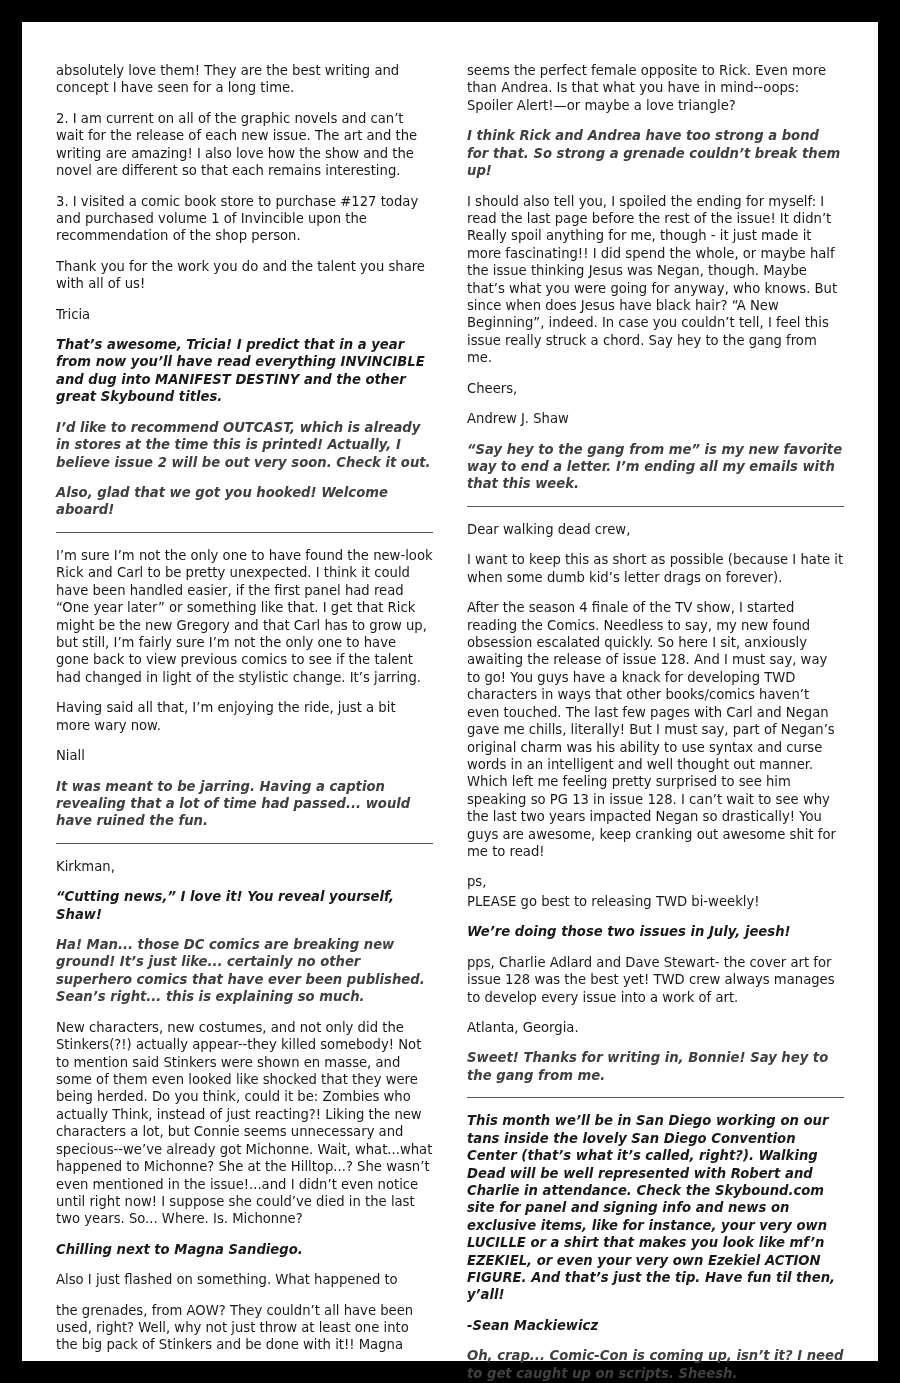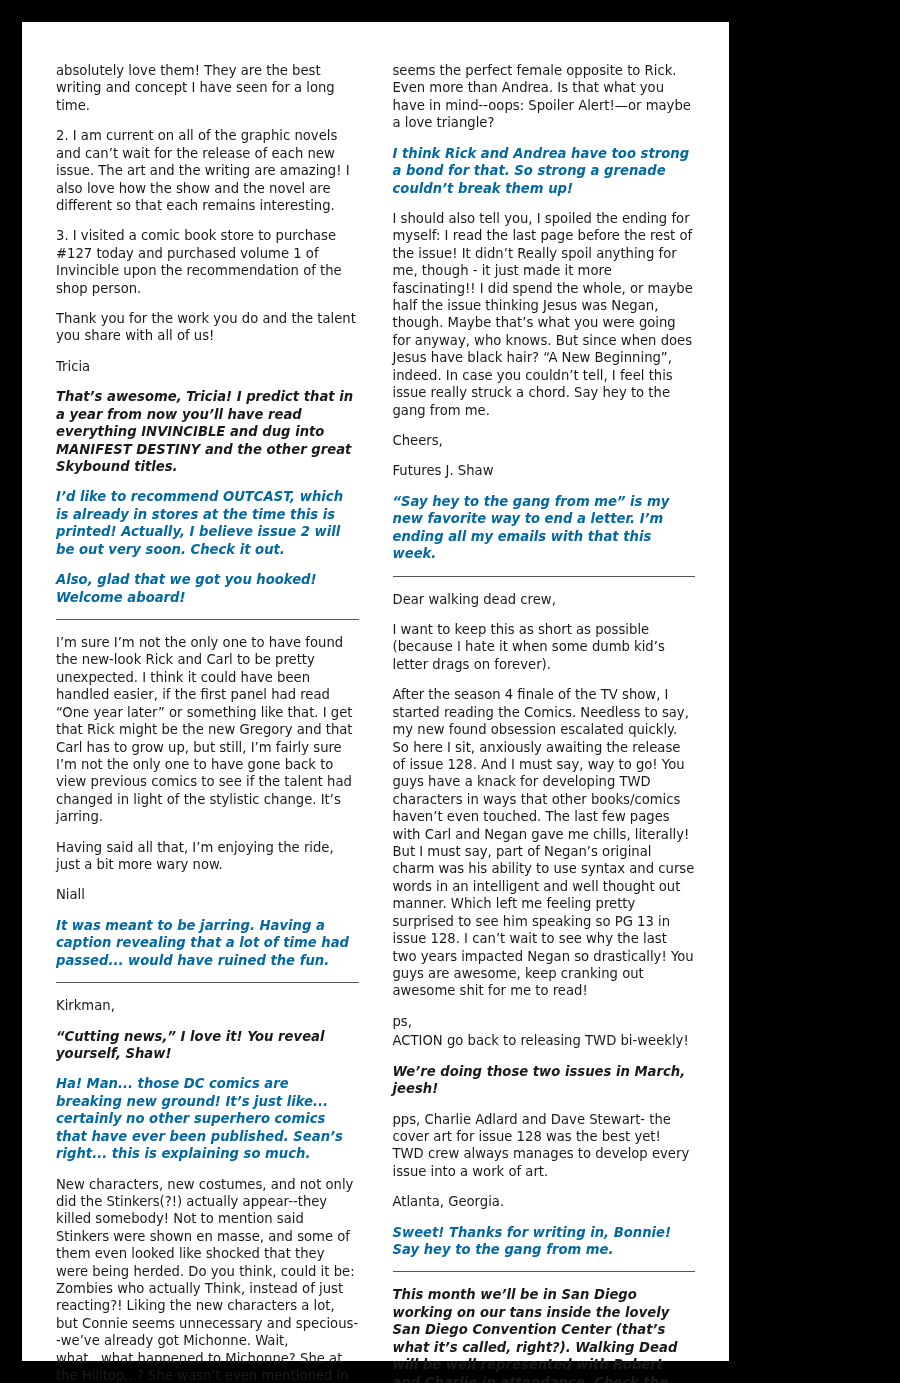--- a/index.html
+++ b/index.html
@@ -9,21 +9,21 @@
   }
   body {
     width: 900px;
     height: 1383px;
     font-family: "DejaVu Sans", sans-serif;
   }
   .page {
     position: absolute;
     left: 22px;
     top: 22px;
-    width: 707px;
+    width: 856px;
     height: 1339px;
     background: #ffffff;
     box-sizing: border-box;
     padding: 40px 34px 20px 34px;
   }
   .columns {
     display: flex;
     gap: 34px;
     align-items: flex-start;
   }
@@ -40,21 +40,21 @@
   p.tight {
     margin-bottom: 2px;
   }
   .bold {
     font-weight: bold;
     font-style: italic;
   }
   .bolditalic {
     font-weight: bold;
     font-style: italic;
-    color: #0369a1;
+    color: #404040;
   }
   .rule {
     border: none;
     border-top: 1px solid #555;
     margin: 4px 0 14px 0;
     width: 100%;
   }
 </style>
 </head>
 <body>
@@ -82,29 +82,29 @@
         <p>New characters, new costumes, and not only did the Stinkers(?!) actually appear--they killed somebody! Not to mention said Stinkers were shown en masse, and some of them even looked like shocked that they were being herded. Do you think, could it be: Zombies who actually Think, instead of just reacting?! Liking the new characters a lot, but Connie seems unnecessary and specious--we’ve already got Michonne. Wait, what...what happened to Michonne? She at the Hilltop...? She wasn’t even mentioned in the issue!...and I didn’t even notice until right now! I suppose she could’ve died in the last two years. So... Where. Is. Michonne?</p>
         <p class="bold">Chilling next to Magna Sandiego.</p>
         <p>Also I just flashed on something. What happened to</p>
         <p>the grenades, from AOW? They couldn’t all have been used, right? Well, why not just throw at least one into the big pack of Stinkers and be done with it!! Magna</p>
       </div>
     <div class="col" id="right-col">
         <p>seems the perfect female opposite to Rick. Even more than Andrea. Is that what you have in mind--oops: Spoiler Alert!—or maybe a love triangle?</p>
         <p class="bolditalic">I think Rick and Andrea have too strong a bond for that.  So strong a grenade couldn’t break them up!</p>
         <p>I should also tell you, I spoiled the ending for myself: I read the last page before the rest of the issue! It didn’t Really spoil anything for me, though - it just made it more fascinating!! I did spend the whole, or maybe half the issue thinking Jesus was Negan, though. Maybe that’s what you were going for anyway, who knows. But since when does Jesus have black hair? “A New Beginning”, indeed. In case you couldn’t tell, I feel this issue really struck a chord. Say hey to the gang from me.</p>
         <p>Cheers,</p>
-        <p>Futures J. Shaw</p>
+        <p>Andrew J. Shaw</p>
         <p class="bolditalic">“Say hey to the gang from me” is my new favorite way to end a letter.  I’m ending all my emails with that this week.</p>
         <hr class="rule">
         <p>Dear walking dead crew,</p>
         <p>I want to keep this as short as possible (because I hate it when some dumb kid’s letter drags on forever).</p>
         <p>After the season 4 finale of the TV show, I started reading the Comics. Needless to say, my new found obsession escalated quickly. So here I sit, anxiously awaiting the release of issue 128. And I must say, way to go! You guys have a knack for developing TWD characters in ways that other books/comics haven’t even touched. The last few pages with Carl and Negan gave me chills, literally! But I must say, part of Negan’s original charm was his ability to use syntax and curse words in an intelligent and well thought out manner. Which left me feeling pretty surprised to see him speaking so PG 13 in issue 128. I can’t wait to see why the last two years impacted Negan so drastically! You guys are awesome, keep cranking out awesome shit for me to read!</p>
         <p class="tight">ps,</p>
-        <p>ACTION go back to releasing TWD bi-weekly!</p>
-        <p class="bold">We’re doing those two issues in March, jeesh!</p>
+        <p>PLEASE go best to releasing TWD bi-weekly!</p>
+        <p class="bold">We’re doing those two issues in July, jeesh!</p>
         <p>pps, Charlie Adlard and Dave Stewart- the cover art for issue 128 was the best yet! TWD crew always manages to develop every issue into a work of art.</p>
         <p>Atlanta, Georgia.</p>
         <p class="bolditalic">Sweet!  Thanks for writing in, Bonnie!  Say hey to the gang from me.</p>
         <hr class="rule">
         <p class="bold">This month we’ll be in San Diego working on our tans inside the lovely San Diego Convention Center (that’s what it’s called, right?). Walking Dead will be well represented with Robert and Charlie in attendance. Check the Skybound.com site for panel and signing info and news on exclusive items, like for instance, your very own LUCILLE or a shirt that makes you look like mf’n EZEKIEL, or even your very own Ezekiel ACTION FIGURE. And that’s just the tip. Have fun til then, y’all!</p>
         <p class="bold">-Sean Mackiewicz</p>
         <p class="bolditalic">Oh, crap... Comic-Con is coming up, isn’t it?  I need to get caught up on scripts.  Sheesh.</p>
       </div>
   </div>
 </div>

